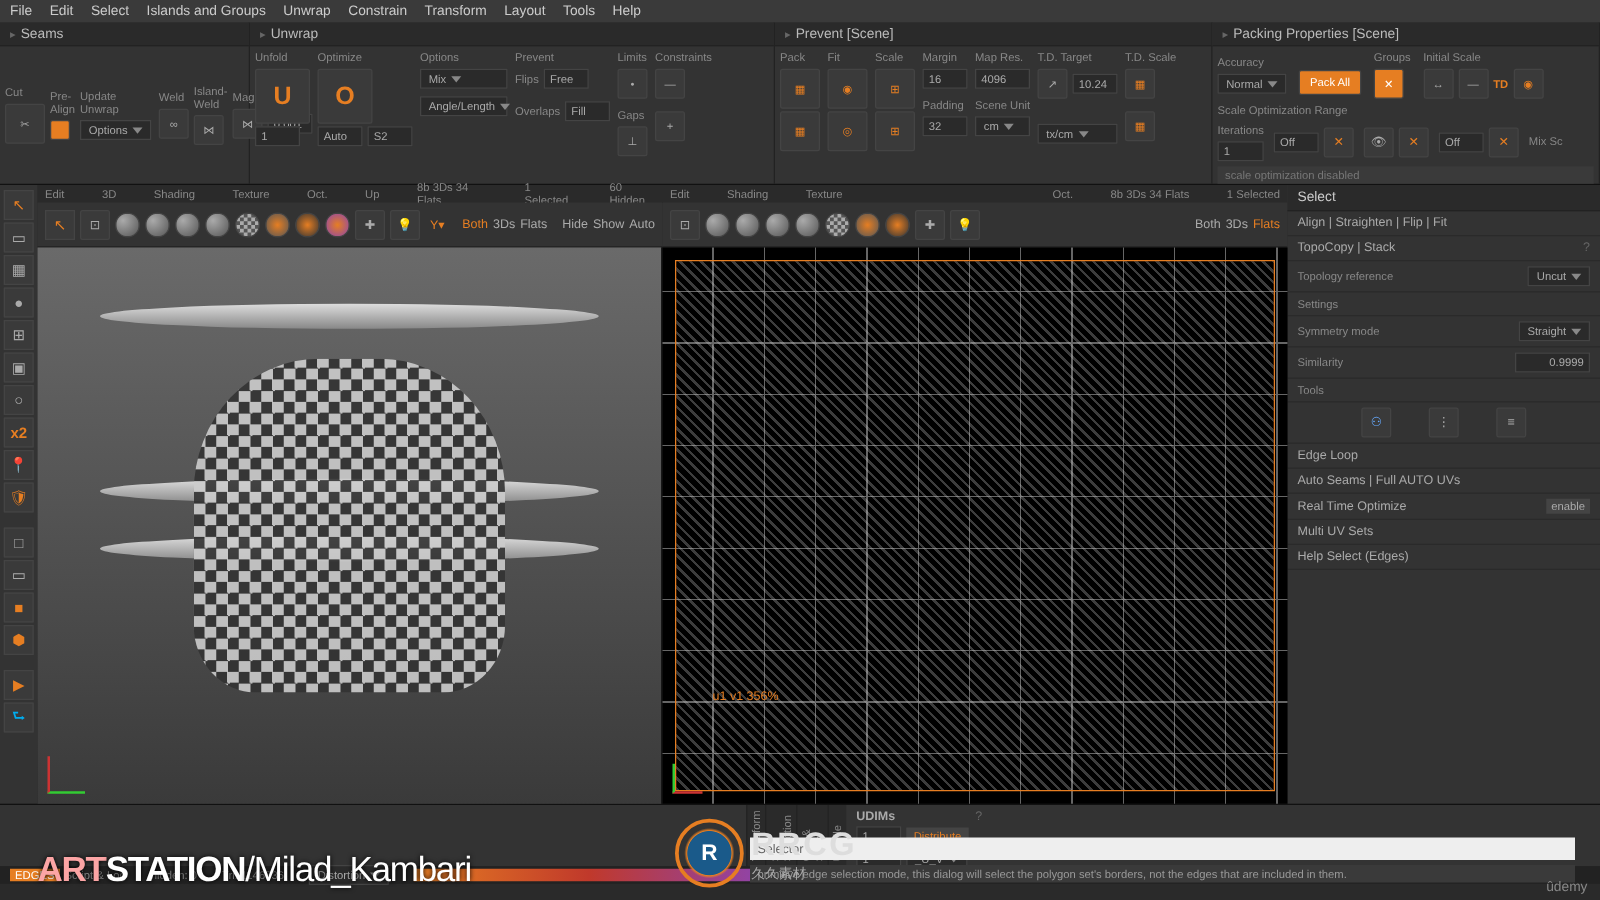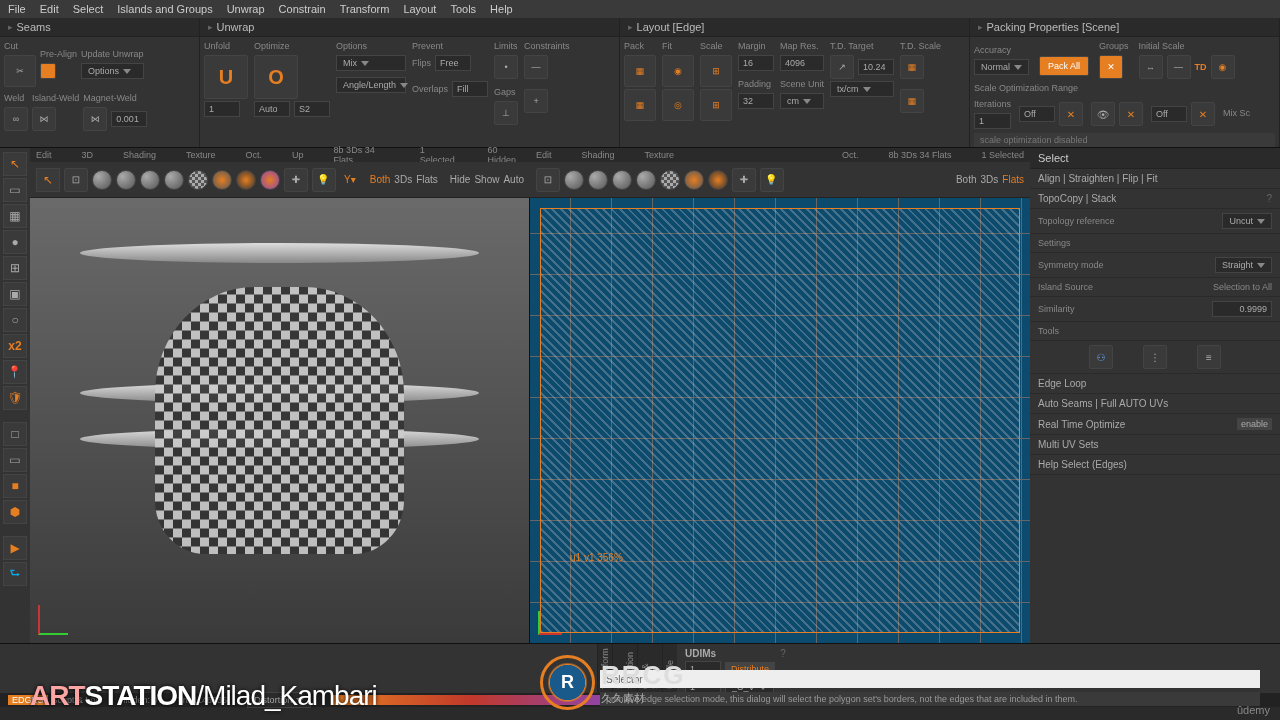--- a/index.html
+++ b/index.html
@@ -27,21 +27,21 @@
 .viewport-area { flex: 1; display: flex; flex-direction: column; }
 .vp-toolbar { height: 36px; background: #333; display: flex; align-items: center; padding: 0 6px; gap: 4px; border-bottom: 1px solid #222; }
 .vp-toolbar-labels { height: 14px; background: #2a2a2a; display: flex; font-size: 9px; color: #888; padding: 0 6px; gap: 30px; align-items: center; }
 .sphere { width: 20px; height: 20px; border-radius: 50%; background: radial-gradient(circle at 30% 30%, #aaa, #555); border: 1px solid #444; }
 .sphere.chk { background: repeating-conic-gradient(#aaa 0 25%, #555 0 50%) 0/6px 6px; }
 .viewports { flex: 1; display: flex; background: #222; }
 .vp3d { flex: 1; background: linear-gradient(#6a6a6a, #3a3a3a); position: relative; border-right: 1px solid #111; }
 .vp3d .model { position: absolute; top: 20%; left: 25%; width: 50%; height: 60%; background: repeating-conic-gradient(#ccc 0 25%, #333 0 50%) 0/18px 18px; border-radius: 40% 40% 20% 20%; opacity: 0.9; }
 .vp3d .fins { position: absolute; top: 10%; left: 10%; width: 80%; height: 70%; }
 .fin { position: absolute; width: 100%; height: 20px; background: linear-gradient(#ddd, #888); border-radius: 50%; }
-.vpuv { flex: 1; background: #0c4a6e; position: relative; }
+.vpuv { flex: 1; background: #000000; position: relative; }
 .vpuv-grid { position: absolute; inset: 0; background: repeating-linear-gradient(0deg, transparent 0 40px, #666 40px 41px), repeating-linear-gradient(90deg, transparent 0 40px, #666 40px 41px); }
 .vpuv-mesh { position: absolute; inset: 10px; background: repeating-linear-gradient(45deg, rgba(200,200,200,.3) 0 2px, transparent 2px 6px); border: 1px solid #e67e22; }
 .vpuv-lbl { position: absolute; bottom: 80px; left: 40px; color: #e67e22; font-size: 10px; }
 .right-panel { width: 250px; background: #333; display: flex; flex-direction: column; font-size: 10px; }
 .section-hdr { background: #2a2a2a; padding: 4px 8px; color: #ccc; border-bottom: 1px solid #222; font-size: 11px; }
 .section-row { padding: 4px 8px; color: #aaa; border-bottom: 1px solid #2a2a2a; display: flex; justify-content: space-between; align-items: center; }
 .section-row.sm { font-size: 9px; color: #888; }
 .enable-btn { background: #444; padding: 1px 4px; font-size: 9px; color: #aaa; }
 .bottom { height: 77px; background: #2a2a2a; display: flex; flex-direction: column; }
 .udim-bar { height: 50px; display: flex; background: #333; border-top: 1px solid #111; }
@@ -78,21 +78,21 @@
   <span>Help</span>
 </div>
 
 <div class="ribbon">
 
   <div class="panel" style="width:200px">
     <div class="panel-hdr">
         <span class="chev">▸</span>
         <span>Seams</span>
       </div>
-    <div class="panel-body" style="flex-direction:column;gap:6px">
+    <div class="panel-body" style="flex-direction:row;gap:6px">
       <div class="row">
         <div class="subcol">
             <span class="sublbl">Cut</span>
           <div class="icon-btn">✂</div>
           </div>
         <div class="subcol">
             <span class="sublbl">Pre-Align</span>
           <div class="icon-btn sm" style="background:#e67e22;width:16px;height:16px"></div>
           </div>
         <div class="subcol">
@@ -176,21 +176,21 @@
           <span class="sublbl">Constraints</span>
         <div class="icon-btn sm">—</div>
         <div class="icon-btn sm" style="margin-top:8px">+</div>
         </div>
     </div>
   </div>
 
   <div class="panel" style="width:350px">
     <div class="panel-hdr">
         <span class="chev">▸</span>
-        <span>Layout [Edge]</span>
+        <span>Prevent [Scene]</span>
       </div>
     <div class="panel-body">
       <div class="subcol">
           <span class="sublbl">Pack</span>
         <div class="row">
             <div class="icon-btn" style="color:#e67e22">▦</div>
           </div>
         <div class="row">
             <div class="icon-btn" style="color:#e67e22">▦</div>
           </div>
@@ -219,21 +219,21 @@
             <span>cm</span>
             <span class="tri"></span>
           </div>
         </div>
       <div class="subcol">
           <span class="sublbl">T.D. Target</span>
         <div class="row">
             <div class="icon-btn sm">↗</div>
             <span class="spinner">10.24</span>
           </div>
-        <div class="dropdown" style="margin-top:0">
+        <div class="dropdown" style="margin-top:18px">
             <span>tx/cm</span>
             <span class="tri"></span>
           </div>
         </div>
       <div class="subcol">
           <span class="sublbl">T.D. Scale</span>
         <div class="icon-btn sm" style="color:#e67e22">▦</div>
         <div class="icon-btn sm" style="color:#e67e22;margin-top:8px">▦</div>
         </div>
     </div>
@@ -412,24 +412,20 @@
       </div>
     <div class="section-row sm">Settings</div>
     <div class="section-row sm">
         <span>Symmetry mode</span>
       <div class="dropdown">
           <span>Straight</span>
           <span class="tri"></span>
         </div>
       </div>
     <div class="section-row sm">
-        <span>Island Source</span>
-      <span>Selection to All</span>
-      </div>
-    <div class="section-row sm">
         <span>Similarity</span>
       <span class="spinner" style="width:60px;text-align:right">0.9999</span>
       </div>
     <div class="section-row sm">Tools</div>
     <div class="section-row" style="justify-content:center;gap:30px">
       <div class="icon-btn sm" style="color:#6af">⚇</div>
       <div class="icon-btn sm">⋮</div>
       <div class="icon-btn sm">≡</div>
     </div>
     <div class="section-row">Edge Loop</div>

